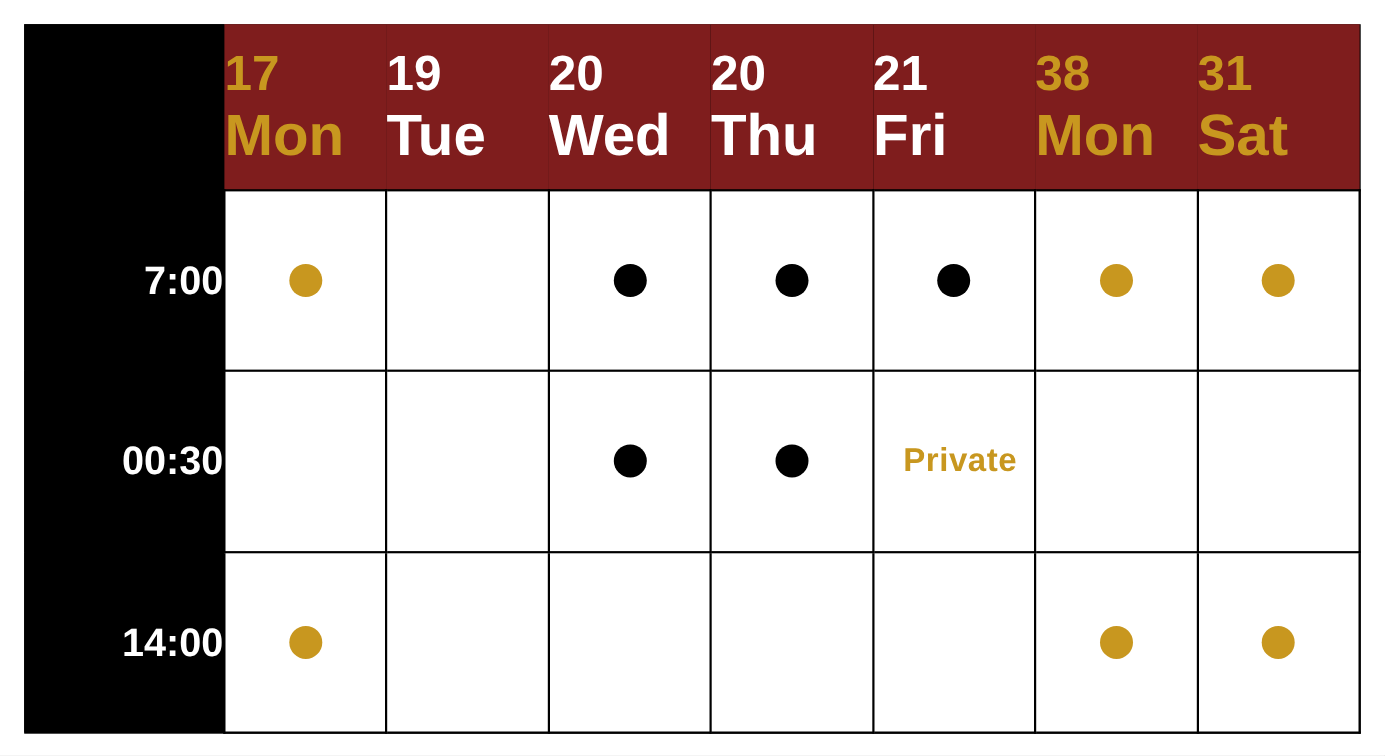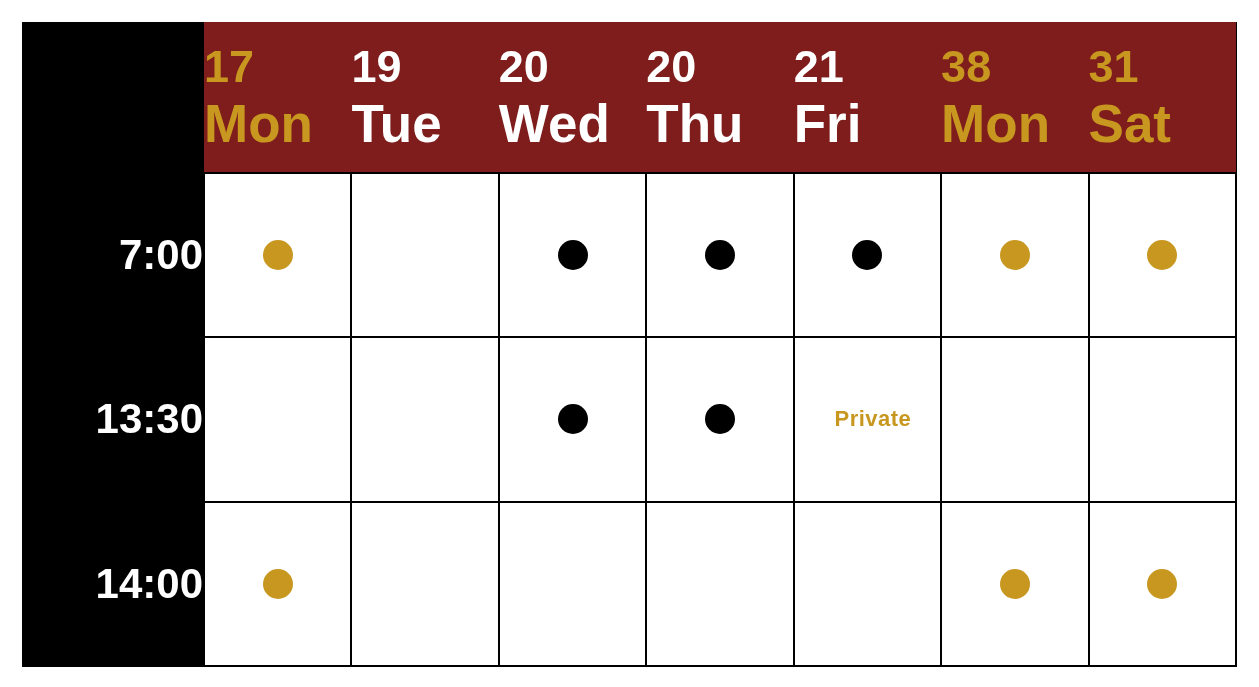--- a/index.html
+++ b/index.html
@@ -57,21 +57,21 @@
     font-size: 53px;
     margin-top: 6px;
   }
   .day-head.weekend .dnum,
   .day-head.weekend .dname {
     color: #c8971f;
   }
   .time-cell {
     background: #000000;
     color: #ffffff;
-    font-size: 42px;
+    font-size: 36px;
     font-weight: bold;
     text-align: right;
     padding-right: 14px;
     vertical-align: middle;
     width: 182px;
   }
   .slot {
     background: #ffffff;
     border: 2px solid #000000;
     text-align: center;
@@ -84,21 +84,21 @@
     height: 30px;
     border-radius: 50%;
     background: #000000;
     vertical-align: middle;
   }
   .dot.gold {
     background: #c8971f;
   }
   .label-private {
     color: #c8971f;
-    font-size: 22px;
+    font-size: 30px;
     font-weight: bold;
     letter-spacing: 0.5px;
     margin-left: 11px;
   }
 </style>
 </head>
 <body>
 
 <div id="page">
   <div class="schedule-wrap">
@@ -144,21 +144,21 @@
           <td class="slot"></td>
           <td class="slot"><span class="dot"></span></td>
           <td class="slot"><span class="dot"></span></td>
           <td class="slot"><span class="dot"></span></td>
           <td class="slot"><span class="dot gold"></span></td>
           <td class="slot"><span class="dot gold"></span></td>
         </tr>
 
 
         <tr>
-          <td class="time-cell">13:30</td>
+          <td class="time-cell">00:30</td>
           <td class="slot"></td>
           <td class="slot"></td>
           <td class="slot"><span class="dot"></span></td>
           <td class="slot"><span class="dot"></span></td>
           <td class="slot"><span class="label-private">Private</span></td>
           <td class="slot"></td>
           <td class="slot"></td>
         </tr>
 
         <tr>

